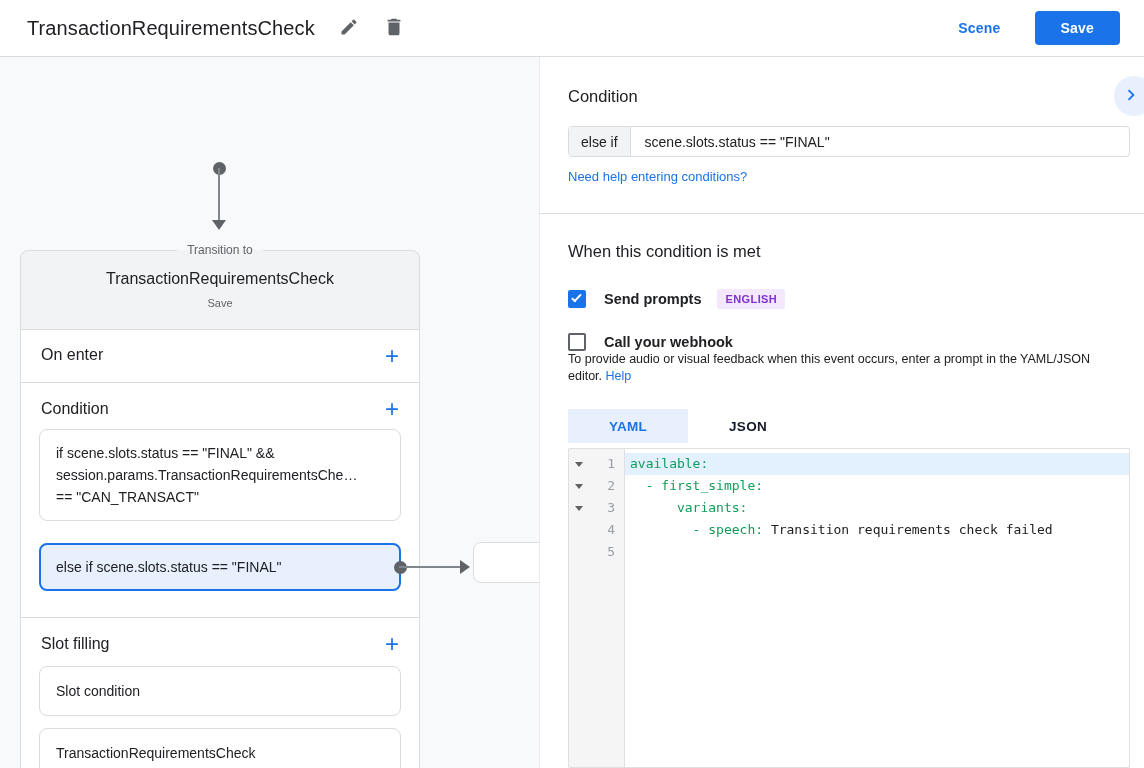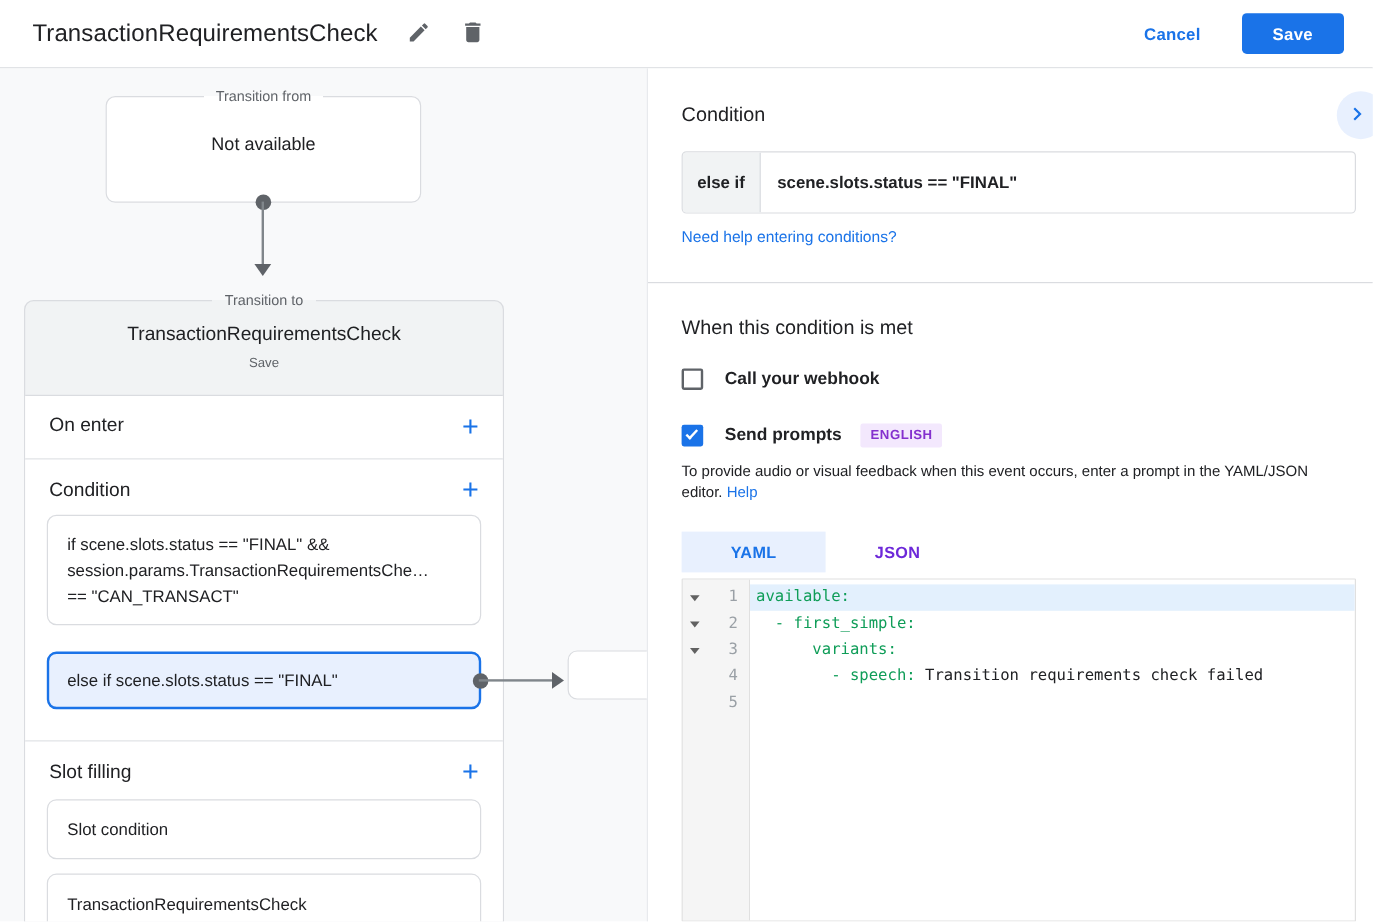--- a/index.html
+++ b/index.html
@@ -95,21 +95,21 @@
   .collapse-btn {
     position: absolute; top: 19px; right: -10px; width: 40px; height: 40px; border-radius: 50%;
     background: #e8f0fe; border: none; cursor: pointer; display: flex; align-items: center; z-index: 5;
     padding-left: 6px;
   }
   .collapse-btn svg { fill: #1a73e8; }
   .panel-sec1 { padding: 30px 14px 28px 28px; }
   .panel-h { font-size: 16.5px; font-weight: 400; color: #202124; }
   .cond-input {
     margin-top: 20px; display: flex; border: 1px solid #dadce0; border-radius: 4px;
-    height: 52px; align-items: stretch; overflow: hidden; background: #fff; font-weight: bold;
+    height: 31px; align-items: stretch; overflow: hidden; background: #fff;
   }
   .cond-prefix {
     background: #f1f3f4; border-right: 1px solid #dadce0; display: flex; align-items: center;
     padding: 0 12px; font-size: 14px; color: #202124; flex: 0 0 auto;
   }
   .cond-value { flex: 1; display: flex; align-items: center; padding: 0 14px; font-size: 14px; color: #202124; cursor: text; }
   .link { color: #1a73e8; font-size: 13px; text-decoration: none; cursor: pointer; }
   .sec1-link { display: inline-block; margin-top: 12px; }
   .divider { border-top: 1px solid #dadce0; }
   .panel-sec2 { padding: 28px 14px 0 28px; flex: 1; display: flex; flex-direction: column; min-height: 0; }
@@ -121,26 +121,26 @@
   .checkbox.checked { background: #1a73e8; }
   .checkmark {
     position: absolute; left: 6px; top: 2px; width: 5px; height: 10px;
     border-right: 2px solid #fff; border-bottom: 2px solid #fff; transform: rotate(43deg);
   }
   .check-label { margin-left: 18px; font-size: 14.5px; font-weight: 600; color: #202124; }
   .badge {
     margin-left: 16px; background: #f3e8fd; color: #8430ce; font-size: 11px; font-weight: 600;
     letter-spacing: 0.4px; padding: 4px 8px; border-radius: 2px;
   }
-  .desc { margin-top: 12px; font-size: 12.5px; line-height: 17px; color: #202124; max-width: 548px; }
+  .desc { font-size: 12.5px; line-height: 17px; color: #202124; max-width: 548px; }
   .desc .link { font-size: 12.5px; }
   .tabs { margin-top: 24px; display: flex; text-align: right; }
   .tab {
     width: 120px; height: 34px; display: flex; align-items: center; justify-content: center;
-    font-size: 13.5px; font-weight: 600; color: #6d28d9; cursor: pointer; letter-spacing: 0.3px;
+    font-size: 13.5px; font-weight: 600; color: #0f172a; cursor: pointer; letter-spacing: 0.3px;
   }
   .tab.active { background: #e8f0fe; color: #1a73e8; }
 
   .editor {
     margin-top: 5px; flex: 1; min-height: 0; border: 1px solid #e0e0e0; border-radius: 1px;
     background: linear-gradient(to right, #f5f5f5 0, #f5f5f5 55px, #e0e0e0 55px, #e0e0e0 56px, #fff 56px);
     font-family: "DejaVu Sans Mono", monospace; font-size: 13px; overflow: hidden; padding-top: 4px;
   }
   .ed-row { display: flex; height: 22px; line-height: 22px; }
   .gutter { width: 56px; flex: 0 0 56px; display: flex; align-items: center; }
@@ -172,33 +172,29 @@
       </button>
       <button class="icon-btn">
         <span>
           <svg width="22" height="22" viewBox="0 0 24 24">
               <path d="M6 19c0 1.1.9 2 2 2h8c1.1 0 2-.9 2-2V7H6v12zM19 4h-3.5l-1-1h-5l-1 1H5v2h14V4z"></path>
             </svg>
         </span>
       </button>
     </div>
     <div class="topbar-right">
-      <button class="btn-text">Cancel</button>
+      <button class="btn-text">Scene</button>
       <button class="btn-primary">Save</button>
     </div>
   </header>
 
   <div class="body-row">
 
     <div class="canvas">
 
-      <fieldset class="fbox from-box">
-        <legend>Transition from</legend>
-        <div class="from-content">Not available</div>
-      </fieldset>
 
       <div class="conn-dot"></div>
       <div class="conn-vline"></div>
       <div class="conn-arrow-down"></div>
 
       <div class="target-box"></div>
 
       <fieldset class="fbox to-card">
         <legend>Transition to</legend>
 
@@ -256,33 +252,33 @@
           <div class="cond-value">scene.slots.status == "FINAL"</div>
         </div>
         <a class="link sec1-link">Need help entering conditions?</a>
       </div>
 
       <div class="divider"></div>
 
       <div class="panel-sec2">
         <h2 class="panel-h">When this condition is met</h2>
 
-        <div class="check-row row-webhook">
-          <span class="checkbox unchecked"></span>
-          <span class="check-label">Call your webhook</span>
-        </div>
-
         <div class="check-row row-prompts">
           <span class="checkbox checked">
             <span class="checkmark"></span>
           </span>
           <span class="check-label">Send prompts</span>
           <span class="badge">ENGLISH</span>
         </div>
 
+        <div class="check-row row-webhook">
+          <span class="checkbox unchecked"></span>
+          <span class="check-label">Call your webhook</span>
+        </div>
+
         <p class="desc"><span>To provide audio or visual feedback when this event occurs, enter a prompt in the YAML/JSON editor.</span> <a class="link">Help</a></p>
 
         <div class="tabs">
           <div class="tab active">YAML</div>
           <div class="tab">JSON</div>
         </div>
 
         <div class="editor">
           <div class="ed-row hl">
             <div class="gutter">

